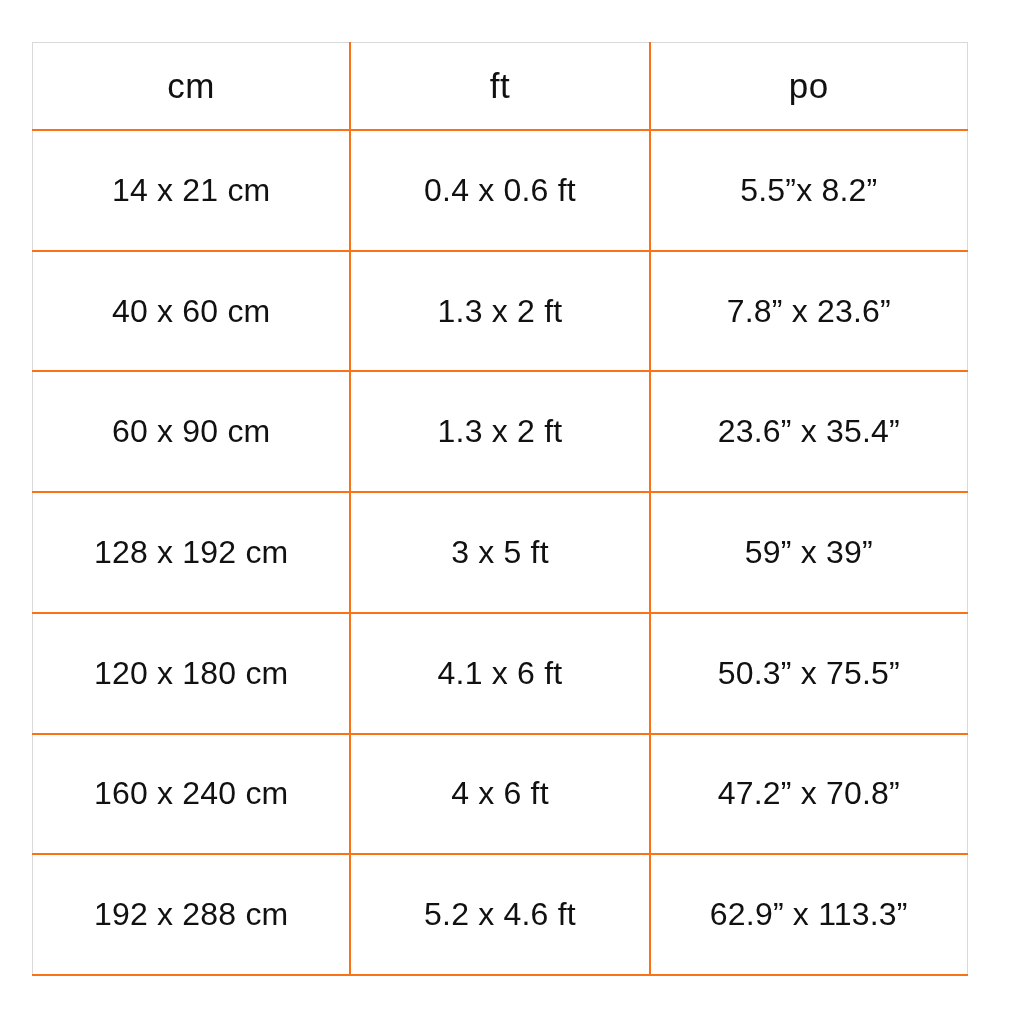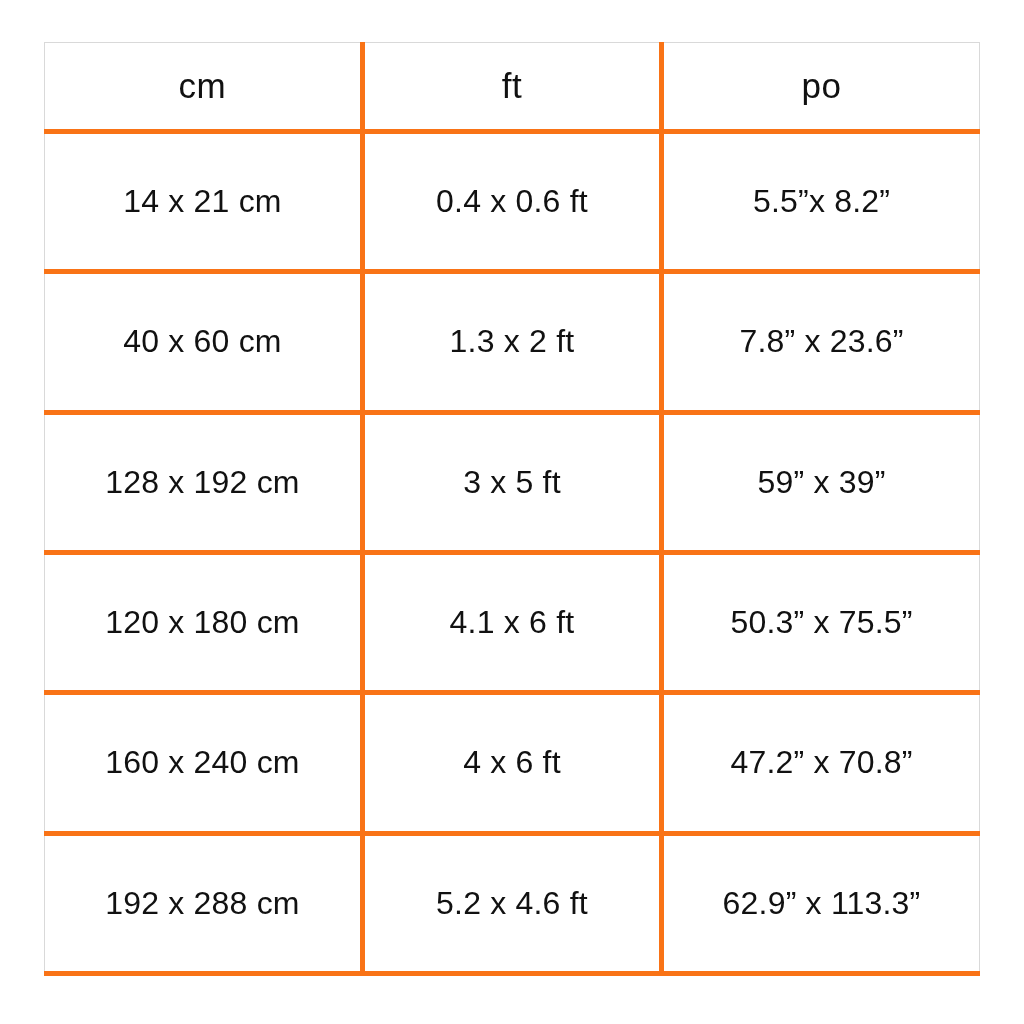--- a/index.html
+++ b/index.html
@@ -10,35 +10,35 @@
   body {
     width: 1024px;
     height: 1024px;
     font-family: "Liberation Sans", sans-serif;
     color: #111111;
     position: relative;
     overflow: hidden;
   }
   .sheet {
     position: absolute;
-    left: 44px;
+    left: 32px;
     top: 42px;
     width: 936px;
     height: 934px;
     box-sizing: border-box;
   }
   table.size-table {
     width: 100%;
     height: 100%;
     border-collapse: collapse;
     table-layout: fixed;
   }
   table.size-table th,
   table.size-table td {
-    border: 5px solid #f97316;
+    border: 2px solid #f97316;
     text-align: center;
     vertical-align: middle;
     font-weight: normal;
     padding: 0;
     white-space: nowrap;
   }
   table.size-table thead th {
     height: 86px;
     font-size: 35px;
     color: #111111;
@@ -83,20 +83,25 @@
         <td>14 x 21 cm</td>
         <td>0.4 x 0.6 ft</td>
         <td>5.5”x 8.2”</td>
       </tr>
       <tr>
         <td>40 x 60 cm</td>
         <td>1.3 x 2 ft</td>
         <td>7.8” x 23.6”</td>
       </tr>
       <tr>
+        <td>60 x 90 cm</td>
+        <td>1.3 x 2 ft</td>
+        <td>23.6” x 35.4”</td>
+      </tr>
+      <tr>
         <td>128 x 192 cm</td>
         <td>3 x 5 ft</td>
         <td>59” x 39”</td>
       </tr>
       <tr>
         <td>120 x 180 cm</td>
         <td>4.1 x 6 ft</td>
         <td>50.3” x 75.5”</td>
       </tr>
       <tr>

